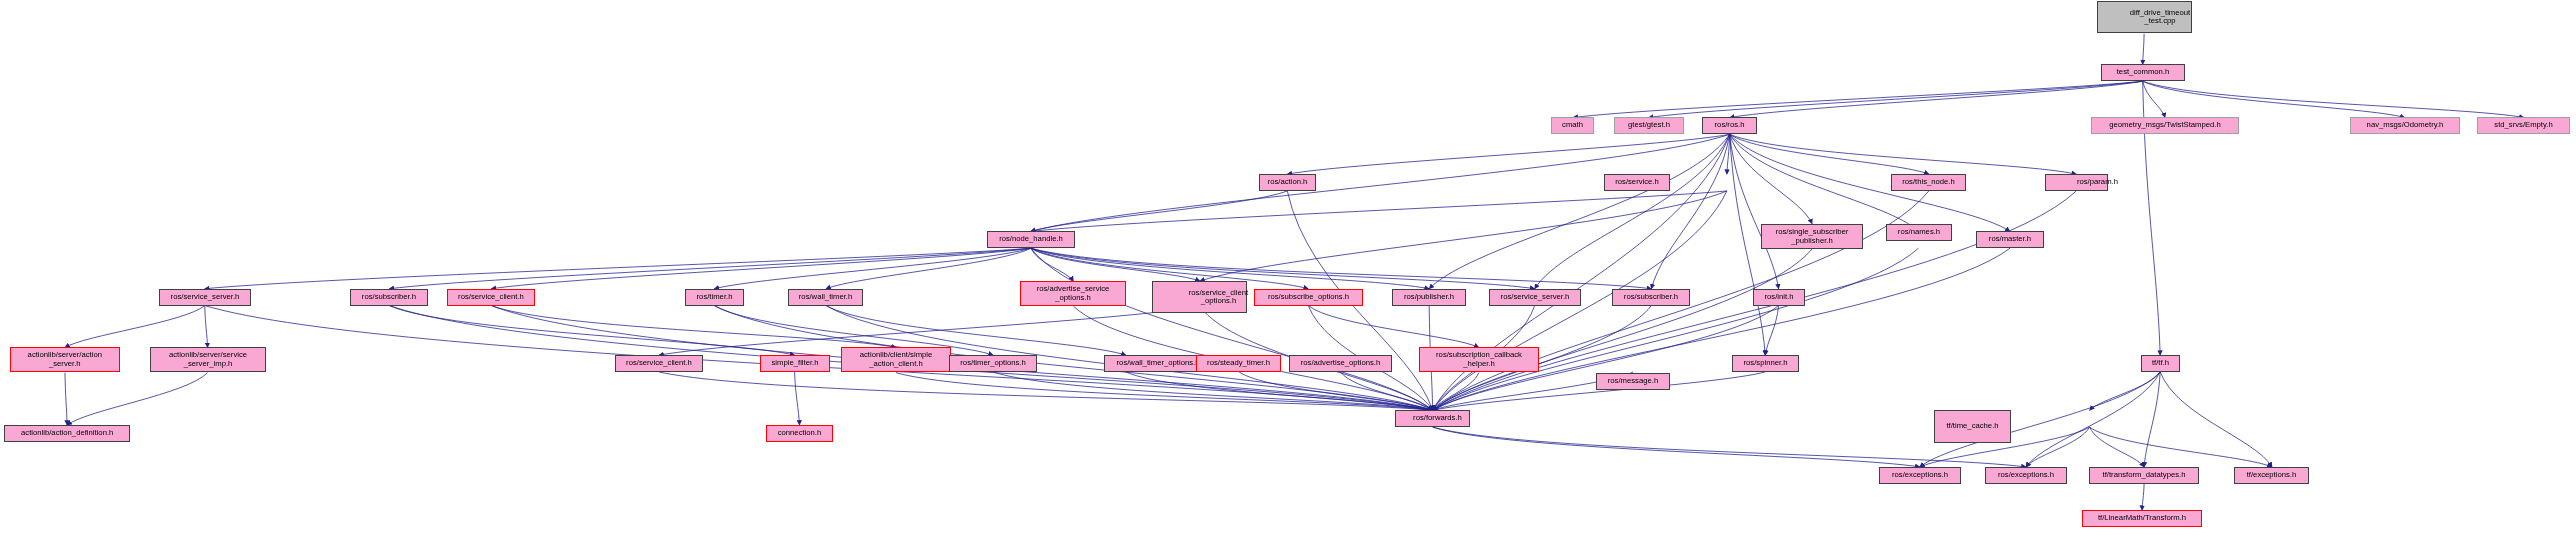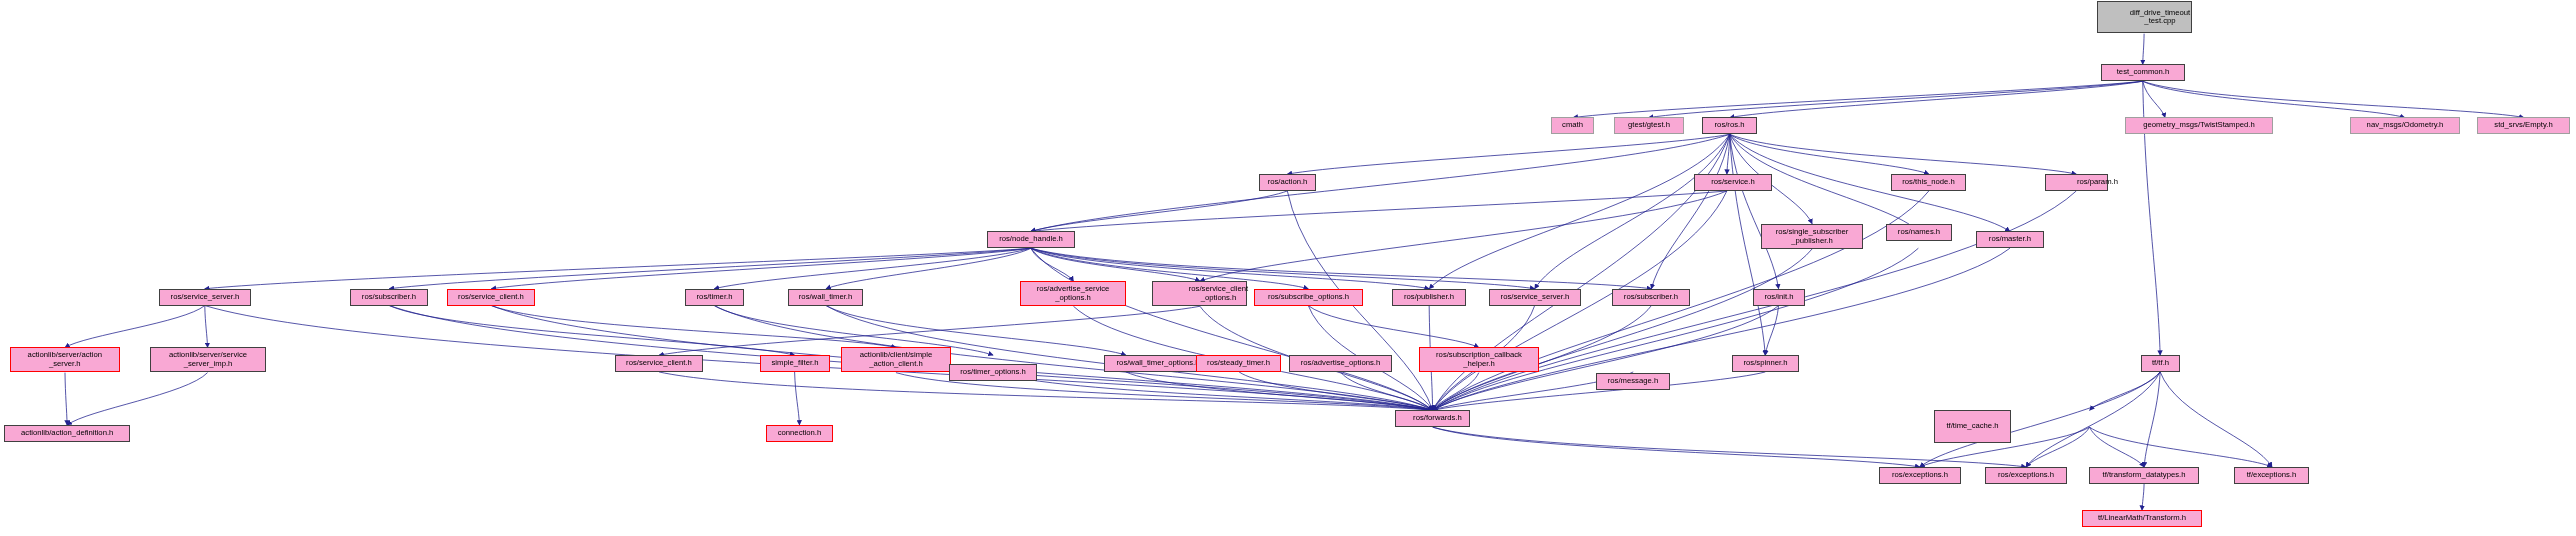--- a/index.html
+++ b/index.html
@@ -118,55 +118,55 @@
         <path d="M 3068 692 C 3067.55 709.0640000000001, 3065.45 718.6, 3065 730" fill="none" stroke="#22228f" stroke-width="1.1" marker-end="url(#arrow)"></path>
       </g>
   </svg>
   <div id="node-layer">
       <div class="node root" style="left: 2097px; top: 1.4px; width: 95px; height: 32px; padding-left: 33px;">diff_drive_timeout
 _test.cpp</div>
       <div class="node dark" style="left: 2101px; top: 64px; width: 84px; height: 17px;">test_common.h</div>
       <div class="node light" style="left: 1551px; top: 117px; width: 43px; height: 17px;">cmath</div>
       <div class="node light" style="left: 1614px; top: 117px; width: 70px; height: 17px;">gtest/gtest.h</div>
       <div class="node dark" style="left: 1702px; top: 117px; width: 55px; height: 17px;">ros/ros.h</div>
-      <div class="node light" style="left: 2091px; top: 117px; width: 148px; height: 17px; margin-left: 34px;">geometry_msgs/TwistStamped.h</div>
+      <div class="node light" style="left: 2091px; top: 117px; width: 148px; height: 17px;">geometry_msgs/TwistStamped.h</div>
       <div class="node light" style="left: 2350px; top: 117px; width: 110px; height: 17px;">nav_msgs/Odometry.h</div>
       <div class="node light" style="left: 2477px; top: 117px; width: 93px; height: 17px;">std_srvs/Empty.h</div>
       <div class="node dark" style="left: 1259px; top: 174px; width: 57px; height: 17px;">ros/action.h</div>
-      <div class="node dark" style="left: 1694px; top: 174px; width: 78px; height: 17px;">ros/service.h</div>
+      <div class="node dark" style="left: 1604px; top: 174px; width: 66px; height: 17px;">ros/service.h</div>
       <div class="node dark" style="left: 1891px; top: 174px; width: 75px; height: 17px;">ros/this_node.h</div>
       <div class="node dark" style="left: 2045px; top: 174px; width: 63px; height: 17px; padding-left: 44px;">ros/param.h</div>
       <div class="node dark" style="left: 987px; top: 231px; width: 88px; height: 17px;">ros/node_handle.h</div>
       <div class="node dark" style="left: 1761px; top: 224px; width: 102px; height: 25px;">ros/single_subscriber
 _publisher.h</div>
       <div class="node dark" style="left: 1886px; top: 224px; width: 66px; height: 17px;">ros/names.h</div>
       <div class="node dark" style="left: 1976px; top: 231px; width: 68px; height: 17px;">ros/master.h</div>
       <div class="node dark" style="left: 159px; top: 289px; width: 92px; height: 17px;">ros/service_server.h</div>
       <div class="node dark" style="left: 350px; top: 289px; width: 78px; height: 17px;">ros/subscriber.h</div>
       <div class="node red" style="left: 447px; top: 289px; width: 88px; height: 17px;">ros/service_client.h</div>
       <div class="node dark" style="left: 685px; top: 289px; width: 59px; height: 17px;">ros/timer.h</div>
       <div class="node dark" style="left: 788px; top: 289px; width: 75px; height: 17px;">ros/wall_timer.h</div>
       <div class="node red" style="left: 1020px; top: 281px; width: 106px; height: 25px;">ros/advertise_service
 _options.h</div>
-      <div class="node dark" style="left: 1152px; top: 281px; width: 95px; height: 25px; padding-left: 40px;">ros/service_client
+      <div class="node dark" style="left: 1152px; top: 281px; width: 95px; height: 32px; padding-left: 40px;">ros/service_client
 _options.h</div>
       <div class="node red" style="left: 1254px; top: 289px; width: 109px; height: 17px;">ros/subscribe_options.h</div>
       <div class="node dark" style="left: 1392px; top: 289px; width: 74px; height: 17px;">ros/publisher.h</div>
       <div class="node dark" style="left: 1489px; top: 289px; width: 92px; height: 17px;">ros/service_server.h</div>
       <div class="node dark" style="left: 1612px; top: 289px; width: 78px; height: 17px;">ros/subscriber.h</div>
       <div class="node dark" style="left: 1753px; top: 289px; width: 52px; height: 17px;">ros/init.h</div>
       <div class="node red" style="left: 9.8px; top: 347px; width: 110px; height: 25px;">actionlib/server/action
 _server.h</div>
       <div class="node dark" style="left: 150px; top: 347px; width: 116px; height: 25px;">actionlib/server/service
 _server_imp.h</div>
       <div class="node dark" style="left: 615px; top: 355px; width: 88px; height: 17px;">ros/service_client.h</div>
       <div class="node red" style="left: 760px; top: 355px; width: 70px; height: 17px;">simple_filter.h</div>
       <div class="node red" style="left: 841px; top: 347px; width: 110px; height: 25px;">actionlib/client/simple
 _action_client.h</div>
-      <div class="node dark" style="left: 949px; top: 364px; width: 88px; height: 17px;">ros/timer_options.h</div>
+      <div class="node dark" style="left: 949px; top: 355px; width: 88px; height: 17px;">ros/timer_options.h</div>
       <div class="node dark" style="left: 1104px; top: 355px; width: 108px; height: 17px;">ros/wall_timer_options.h</div>
       <div class="node red" style="left: 1196px; top: 355px; width: 85px; height: 17px;">ros/steady_timer.h</div>
       <div class="node dark" style="left: 1289px; top: 355px; width: 103px; height: 17px;">ros/advertise_options.h</div>
       <div class="node red" style="left: 1419px; top: 347px; width: 120px; height: 25px;">ros/subscription_callback
 _helper.h</div>
       <div class="node dark" style="left: 1596px; top: 355px; width: 74px; height: 17px; margin-top: 18px;">ros/message.h</div>
       <div class="node dark" style="left: 1732px; top: 355px; width: 67px; height: 17px;">ros/spinner.h</div>
       <div class="node dark" style="left: 2141px; top: 355px; width: 39px; height: 17px;">tf/tf.h</div>
       <div class="node dark" style="left: 1395px; top: 410px; width: 75px; height: 17px; padding-left: 12px;">ros/forwards.h</div>
       <div class="node dark" style="left: 1934px; top: 410px; width: 77px; height: 33px;">tf/time_cache.h</div>

